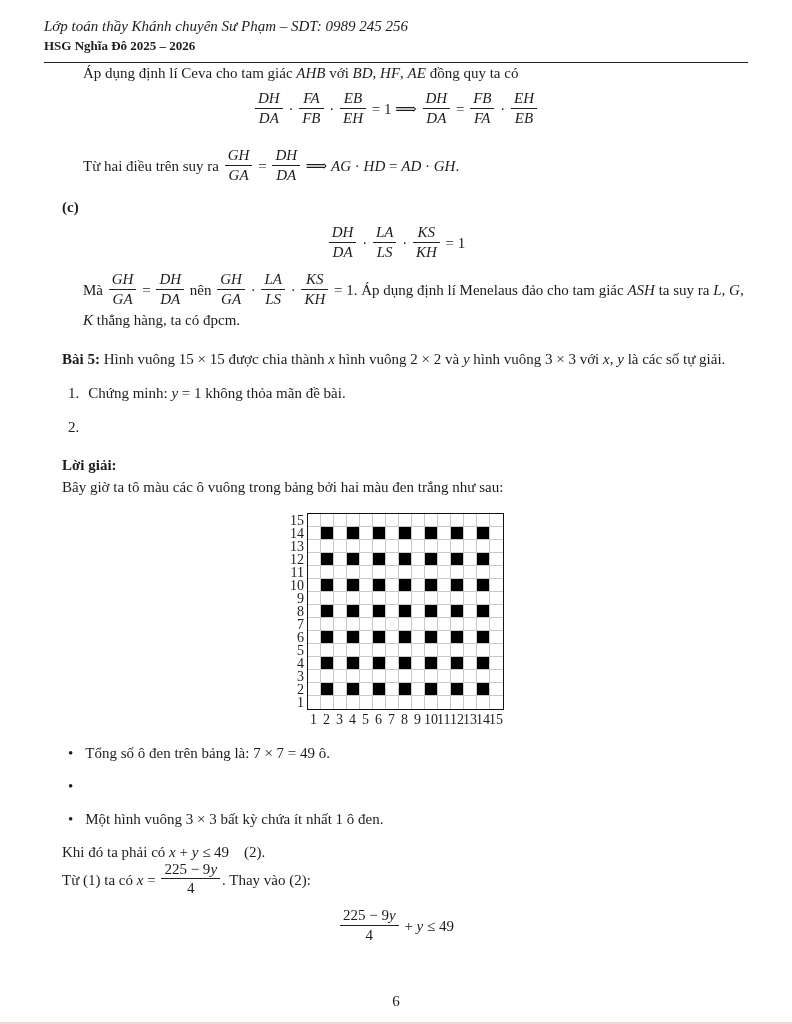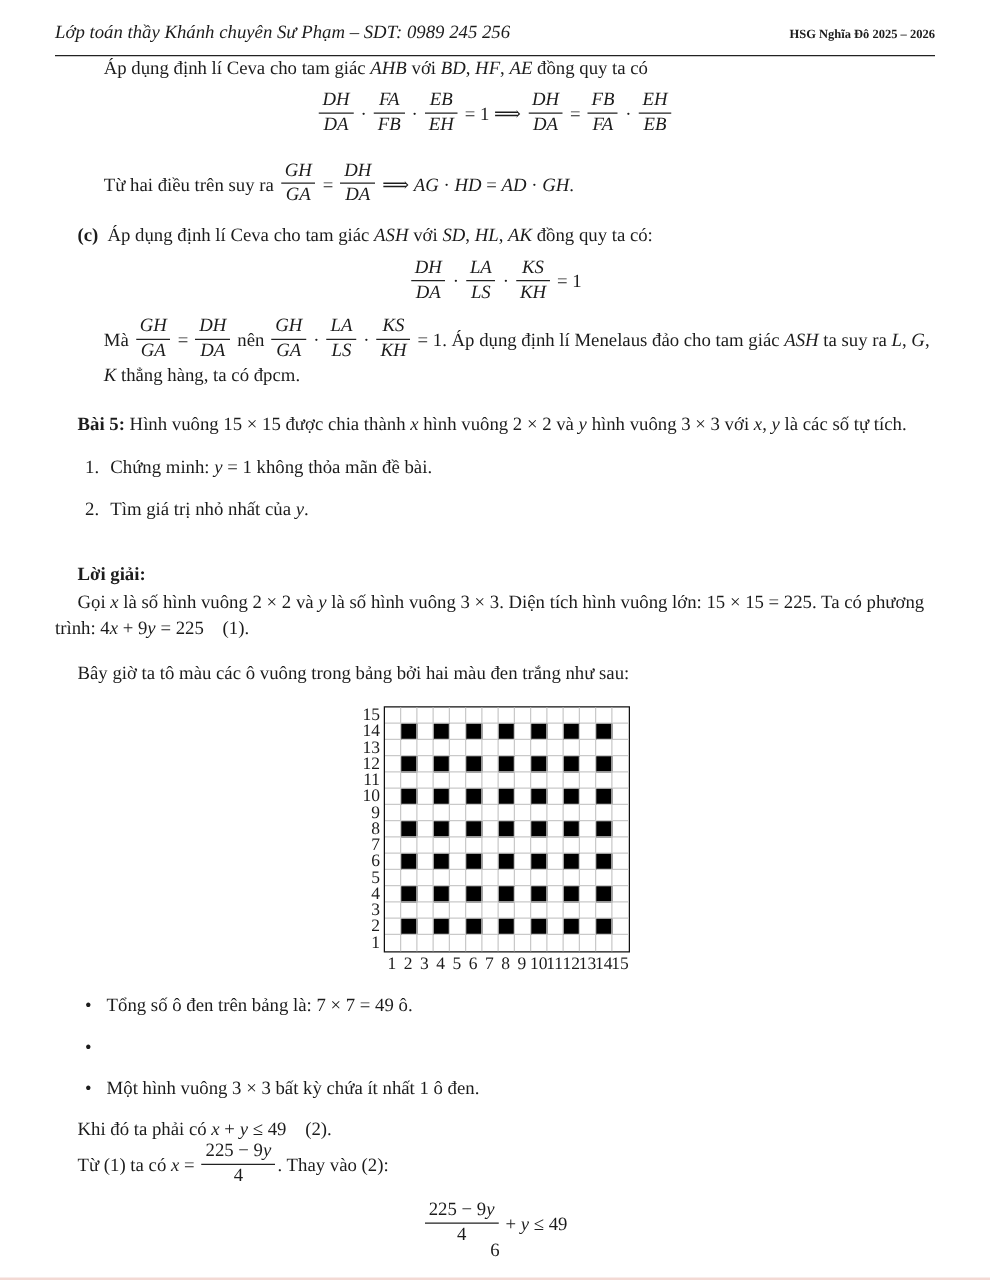--- a/index.html
+++ b/index.html
@@ -3,43 +3,43 @@
 <meta charset="utf-8">
 <style>
   html,body{margin:0;padding:0;background:#e8e8e8;}
   .page{
     width:792px;height:1024px;margin:0 auto;background:#ffffff;color:#1c1c1c;
     font-family:"Liberation Serif","DejaVu Serif",serif;font-size:15px;line-height:1.4;
     box-sizing:border-box;padding:16px 44px 0;position:relative;overflow:hidden;
   }
   
   .header{display:flex;justify-content:space-between;align-items:baseline;
-    border-bottom:1.6px solid #222;padding-bottom:7px;}
+    border-bottom:1.6px solid #222;padding-bottom:7px;flex-direction:column;}
   .header .hleft{font-style:italic;font-size:15px;}
-  .header .hright{font-weight:bold;font-size:10px;}
+  .header .hright{font-weight:bold;font-size:13px;}
   
   i{font-style:italic;}
   b{font-weight:bold;}
   .frac{display:inline-block;vertical-align:middle;text-align:center;line-height:1.12;
     margin:0 2px;position:relative;top:-2px;}
   .frac .num{display:block;border-bottom:1px solid #222;padding:0 3px 1px;}
   .frac .den{display:block;padding:1px 3px 0;}
   .eq{text-align:center;margin:8px 0 10px;}
   
   .itempara{margin:0 0 0 39px;}
   .p-ceva{}
   .p-tuhai{margin-top:20px;}
   .itemrow{display:flex;margin:12px 0 0 18px;}
   .ilabel{flex:none;width:24px;font-weight:bold;}
   .p-ma{margin-top:4px;}
   .p-bai5{margin:18px 0 0;text-indent:18px;}
   .numlist{margin:4px 0 0;}
   .li{display:flex;gap:9px;margin:13px 0 0 24px;}
   .linum{flex:none;}
-  .loigiai{margin:31px 0 0 18px;font-weight:bold;}
+  .loigiai{margin:17px 0 0 18px;font-weight:bold;}
   .p-goi{margin-top:1px;text-indent:18px;}
   .p-bay{margin-top:1px;text-indent:18px;}
   
   .gridfig{width:222px;margin:10px auto 0;font-size:14px;line-height:1;}
   .gridrow{display:flex;}
   .rlabs{display:grid;grid-template-rows:repeat(15,13px);width:19px;margin:1px 3px 0 0;}
   .rlab{text-align:right;line-height:13px;}
   .cells{display:grid;grid-template-columns:repeat(15,13px);grid-template-rows:repeat(15,13px);
     border:1.5px solid #111;background:#fff;}
   .cell{box-sizing:border-box;border-right:1px solid #c9c9c9;border-bottom:1px solid #c9c9c9;}
@@ -72,43 +72,40 @@
   </div>
 
   <p class="itempara p-ceva"><span>Áp dụng định lí Ceva cho tam giác </span><i>AHB</i><span> với </span><i>BD</i><span>, </span><i>HF</i><span>, </span><i>AE</i><span> đồng quy ta có</span></p>
 
   <div class="eq"><span class="frac"><span class="num"><i>DH</i></span><span class="den"><i>DA</i></span></span><span> · </span><span class="frac"><span class="num"><i>FA</i></span><span class="den"><i>FB</i></span></span><span> · </span><span class="frac"><span class="num"><i>EB</i></span><span class="den"><i>EH</i></span></span><span> = 1  ⟹  </span><span class="frac"><span class="num"><i>DH</i></span><span class="den"><i>DA</i></span></span><span> = </span><span class="frac"><span class="num"><i>FB</i></span><span class="den"><i>FA</i></span></span><span> · </span><span class="frac"><span class="num"><i>EH</i></span><span class="den"><i>EB</i></span></span></div>
 
   <p class="itempara p-tuhai"><span>Từ hai điều trên suy ra </span><span class="frac"><span class="num"><i>GH</i></span><span class="den"><i>GA</i></span></span><span> = </span><span class="frac"><span class="num"><i>DH</i></span><span class="den"><i>DA</i></span></span><span>  ⟹  </span><i>AG</i><span> · </span><i>HD</i><span> = </span><i>AD</i><span> · </span><i>GH</i><span>.</span></p>
 
   <div class="itemrow">
     <span class="ilabel">(c)</span>
-    <span><span>Áp dụng định lí Ceva cho tam giác </span><i>ASH</i><span> với </span><i>SD</i><span>, </span><i>HL</i><span>, </span><i>AK</i><span> đồng quy ta có:</span></span>
   </div>
 
   <div class="eq"><span class="frac"><span class="num"><i>DH</i></span><span class="den"><i>DA</i></span></span><span> · </span><span class="frac"><span class="num"><i>LA</i></span><span class="den"><i>LS</i></span></span><span> · </span><span class="frac"><span class="num"><i>KS</i></span><span class="den"><i>KH</i></span></span><span> = 1</span></div>
 
   <p class="itempara p-ma"><span>Mà </span><span class="frac"><span class="num"><i>GH</i></span><span class="den"><i>GA</i></span></span><span> = </span><span class="frac"><span class="num"><i>DH</i></span><span class="den"><i>DA</i></span></span><span> nên </span><span class="frac"><span class="num"><i>GH</i></span><span class="den"><i>GA</i></span></span><span> · </span><span class="frac"><span class="num"><i>LA</i></span><span class="den"><i>LS</i></span></span><span> · </span><span class="frac"><span class="num"><i>KS</i></span><span class="den"><i>KH</i></span></span><span> = 1. Áp dụng định lí Menelaus đảo cho tam giác </span><i>ASH</i><span> ta suy ra </span><i>L</i><span>, </span><i>G</i><span>, </span><i>K</i><span> thẳng hàng, ta có đpcm.</span></p>
 
-  <p class="p-bai5"><b>Bài 5:</b><span> Hình vuông 15 × 15 được chia thành </span><i>x</i><span> hình vuông 2 × 2 và </span><i>y</i><span> hình vuông 3 × 3 với </span><i>x, y</i><span> là các số tự tích.</span></p>
+  <p class="p-bai5"><b>Bài 5:</b><span> Hình vuông 15 × 15 được chia thành </span><i>x</i><span> hình vuông 2 × 2 và </span><i>y</i><span> hình vuông 3 × 3 với </span><i>x, y</i><span> là các số tự giải.</span></p>
 
   <div class="numlist">
     <div class="li">
       <span class="linum">1.</span>
       <span><span>Chứng minh: </span><i>y</i><span> = 1 không thỏa mãn đề bài.</span></span>
     </div>
     <div class="li">
       <span class="linum">2.</span>
-      <span><span>Tìm giá trị nhỏ nhất của </span><i>y</i><span>.</span></span>
     </div>
   </div>
 
   <p class="loigiai">Lời giải:</p>
 
-  <p class="p-goi"><span>Gọi </span><i>x</i><span> là số hình vuông 2 × 2 và </span><i>y</i><span> là số hình vuông 3 × 3. Diện tích hình vuông lớn: 15 × 15 = 225. Ta có phương trình: 4</span><i>x</i><span> + 9</span><i>y</i><span> = 225  (1).</span></p>
 
   <p class="p-bay"><span>Bây giờ ta tô màu các ô vuông trong bảng bởi hai màu đen trắng như sau:</span></p>
 
   <div class="gridfig">
     <div class="gridrow">
       <div class="rlabs" id="rlabs">
           <div class="rlab">15</div>
           <div class="rlab">14</div>
           <div class="rlab">13</div>
           <div class="rlab">12</div>

